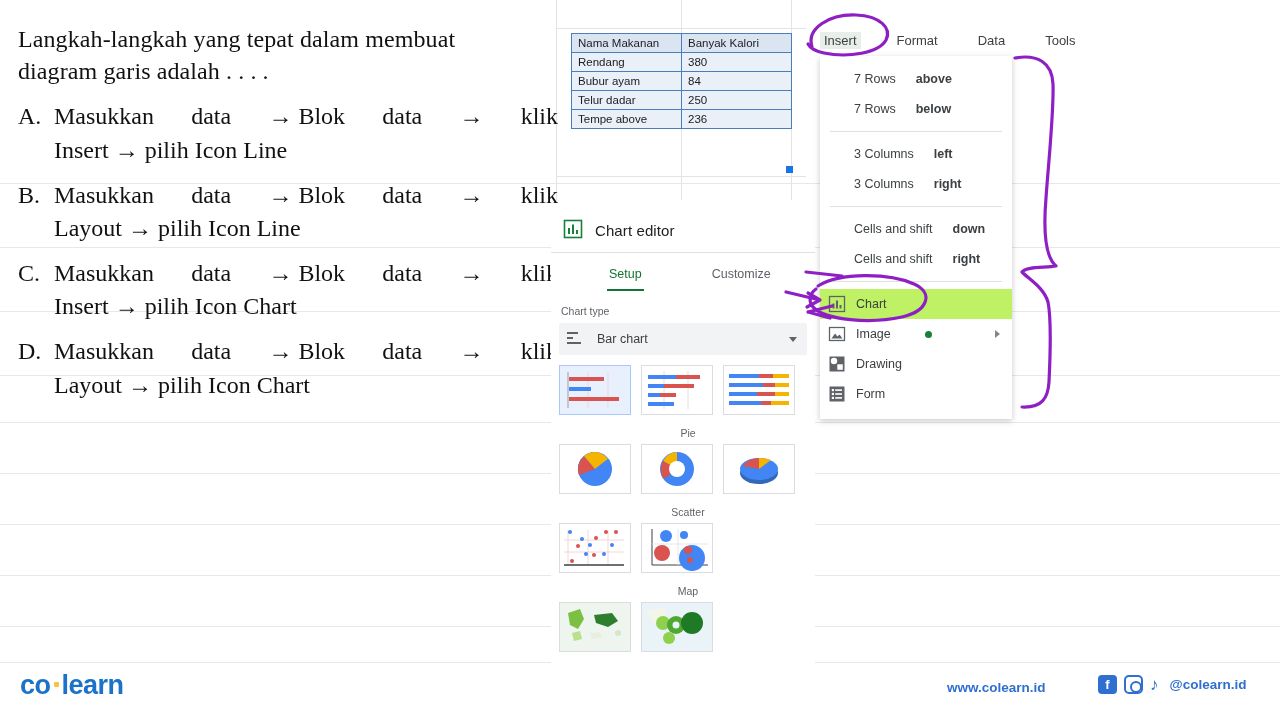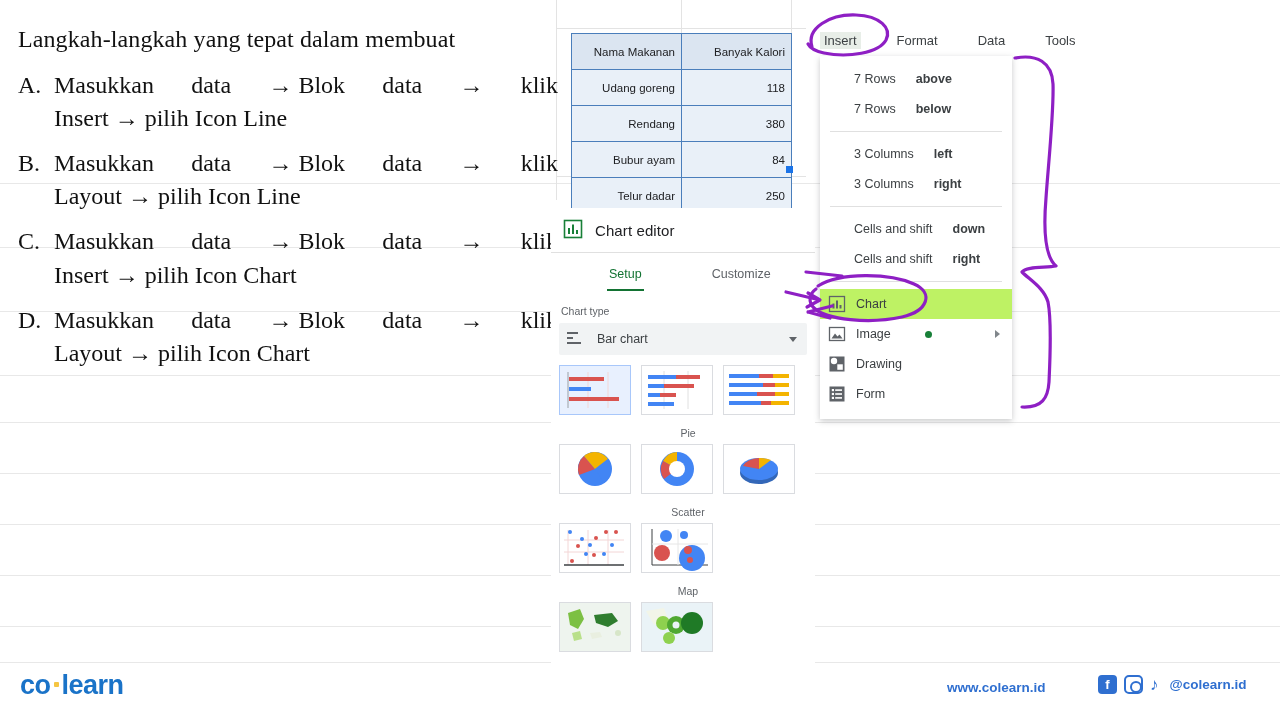--- a/index.html
+++ b/index.html
@@ -24,21 +24,21 @@
   .opt .ln2 { margin-top:2px; white-space:nowrap; }
 
   
   #sheetgrid { position:absolute; left:556px; top:0; width:724px; height:430px; z-index:1; pointer-events:none; }
   #sheetgrid .v { position:absolute; top:0; width:1px; background:#e3e3e3; }
   #sheetgrid .h { position:absolute; left:0; height:1px; background:#e3e3e3; }
 
   
   #tbl { position:absolute; left:571px; top:33px; z-index:6; border-collapse:collapse;
          font-size:11.5px; color:#202124; }
-  #tbl td { border:1px solid #4a7ebb; padding:3px 6px; text-align:right; background:#e9f0f8; height:36px; }
+  #tbl td { border:1px solid #4a7ebb; padding:3px 6px; text-align:left; background:#e9f0f8; height:19px; }
   #tbl td.head { background:#dce6f1; }
   #tbl td.c1 { width:110px; }
   #tbl td.c2 { width:110px; }
   #tbl tr.hdr td { background:#dbe5f1; font-weight:400; }
   #tblhandle { position:absolute; left:786px; top:166px; width:7px; height:7px; background:#1a73e8; z-index:7; }
 
   
   #editor { position:absolute; left:551px; top:208px; width:264px; height:480px; background:#fff; z-index:8;
             font-size:12px; color:#3c4043; }
   #editor .hdrow { display:flex; align-items:center; height:44px; padding:0 12px; }
@@ -116,20 +116,21 @@
   <div class="v" style="left:0px;height:200px"></div>
   <div class="v" style="left:125px;height:200px"></div>
   <div class="v" style="left:235px;height:200px"></div>
   <div class="h" style="top:28px;width:250px"></div>
   <div class="h" style="top:176px;width:250px"></div>
 </div>
 
 <div id="question">
   <div class="stem">
     <div>Langkah-langkah yang tepat dalam membuat</div>
+    <div>diagram garis adalah . . . .</div>
   </div>
 
   <div class="opt">
     <div class="lbl">A.</div>
     <div class="body">
       <div class="ln1">
         <span>Masukkan</span>
         <span>data</span>
         <span>→ Blok</span>
         <span>data</span>
@@ -184,24 +185,20 @@
       <div class="ln2">Layout → pilih Icon Chart</div>
     </div>
   </div>
 </div>
 
 <table id="tbl">
   <tbody>
       <tr class="hdr">
     <td class="c1 head">Nama Makanan</td>
     <td class="c2 head">Banyak Kalori</td>
-  </tr>
-  <tr>
-    <td class="c1">Udang goreng</td>
-    <td class="c2">118</td>
   </tr>
   <tr>
     <td class="c1">Rendang</td>
     <td class="c2">380</td>
   </tr>
   <tr>
     <td class="c1">Bubur ayam</td>
     <td class="c2">84</td>
   </tr>
   <tr>

